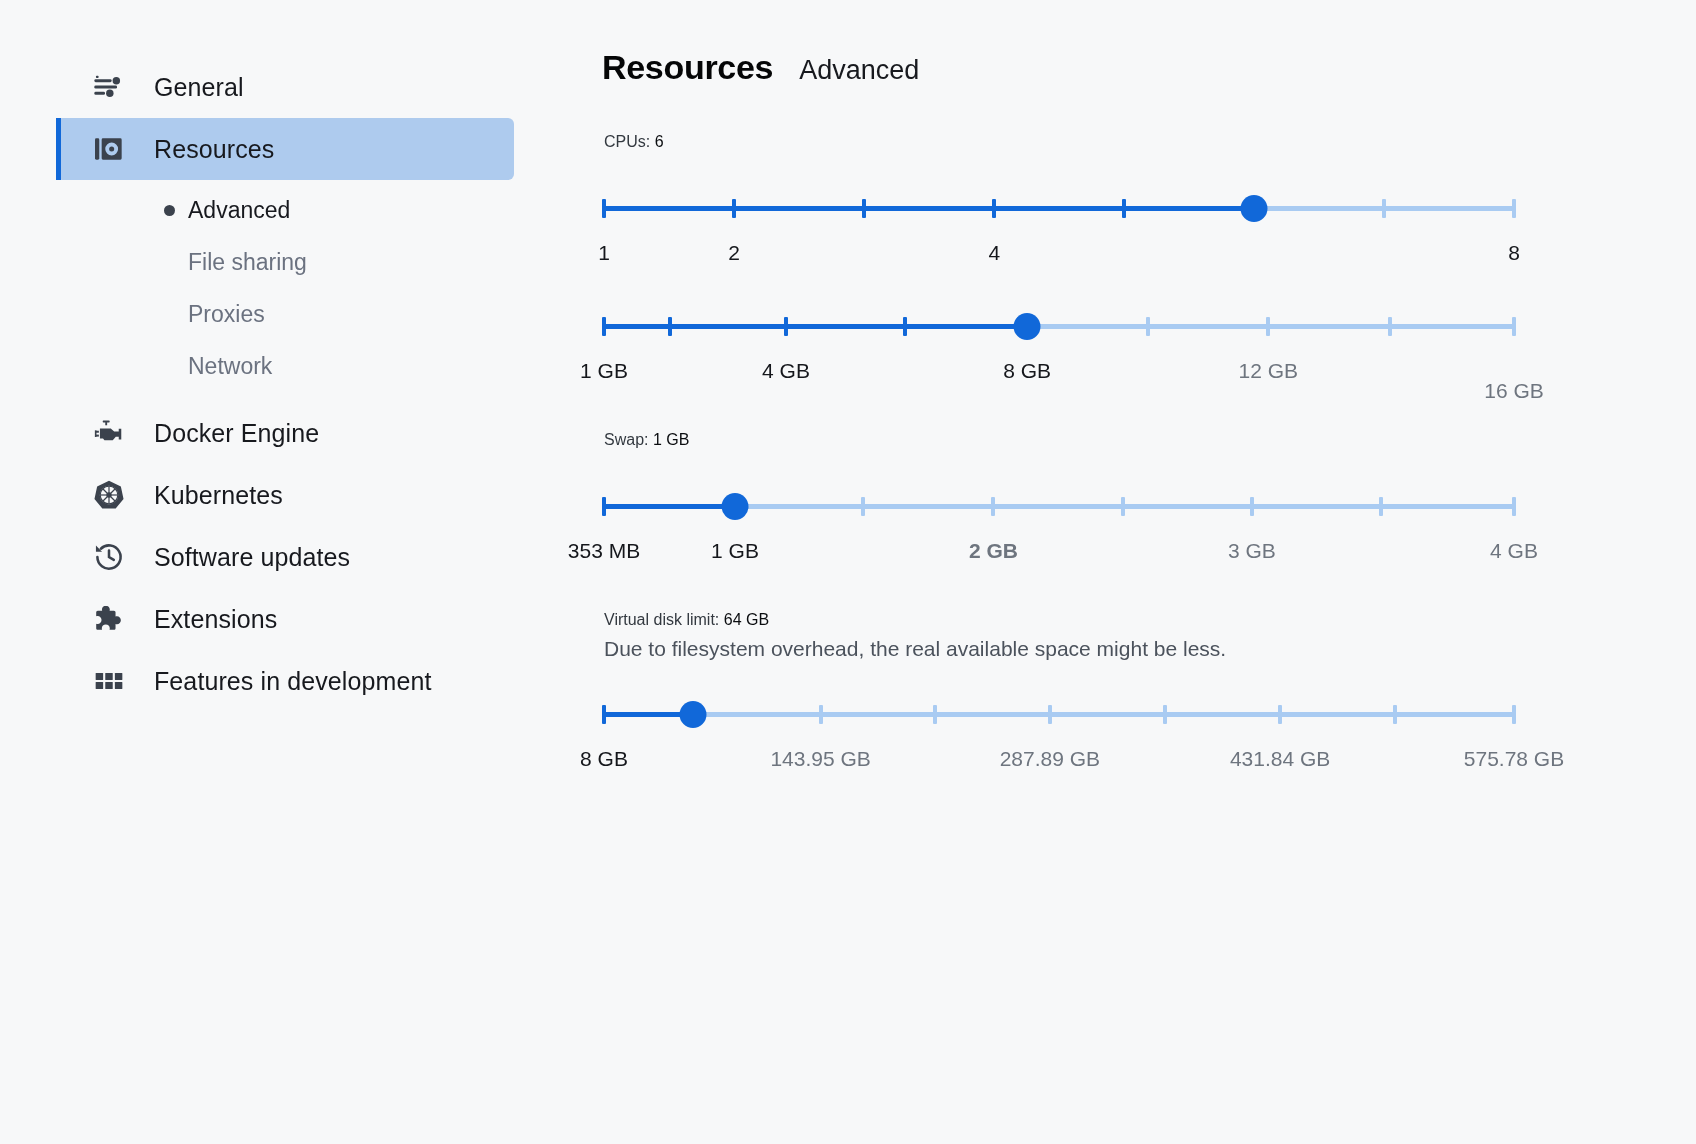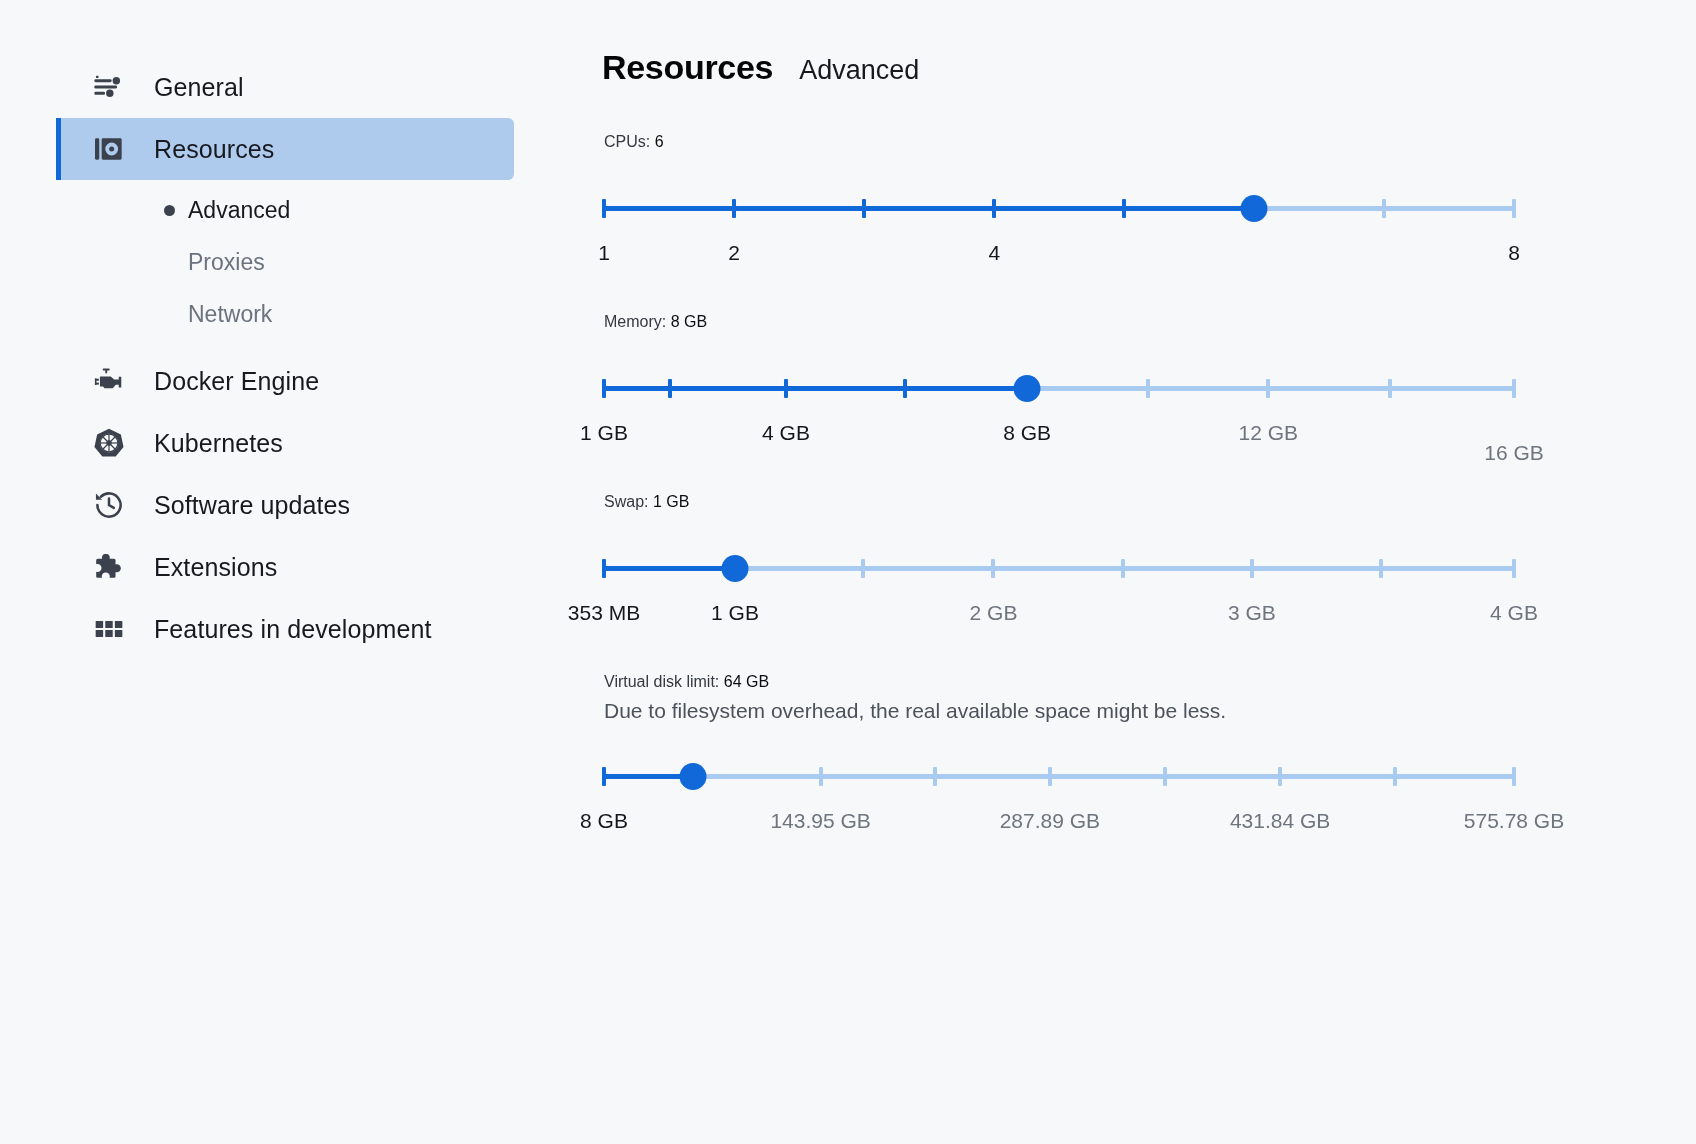--- a/index.html
+++ b/index.html
@@ -207,20 +207,23 @@
         <path d="M7.5 4h13a1 1 0 0 1 1 1v14a1 1 0 0 1-1 1h-13a1 1 0 0 1-1-1V5a1 1 0 0 1 1-1zm6.5 3.2a4.8 4.8 0 1 0 0 9.6 4.8 4.8 0 0 0 0-9.6zm0 2.9a1.9 1.9 0 1 1 0 3.8 1.9 1.9 0 0 1 0-3.8z"></path>
       </svg>
     </span>
     <span class="nav-label">Resources</span>
   </div>
 
   <div class="subnav">
     <div class="subnav-item active">
       <span class="subnav-dot"></span>
       <span class="subnav-label">Advanced</span>
+    </div>
+    <div class="subnav-item">
+      <span class="subnav-label">File sharing</span>
     </div>
     <div class="subnav-item">
       <span class="subnav-label">Proxies</span>
     </div>
     <div class="subnav-item">
       <span class="subnav-label">Network</span>
     </div>
   </div>
 
   <div class="nav-item" style="margin-top:10px;">
@@ -318,21 +321,20 @@
           <div class="thumb" style="left: 71.4%;"></div>
         </div>
         <div class="scale">
           <div class="scale-label" style="left: 0%;">1</div>
           <div class="scale-label" style="left: 14.3%;">2</div>
           <div class="scale-label" style="left: 42.9%;">4</div>
           <div class="scale-label" style="left: 100%;">8</div>
         </div>
       </div>
       <div class="slider-block">
-        <div class="slider-caption"><span>Memory: </span><span class="val">8 GB</span></div>
         <div class="slider">
           <div class="track"></div>
           <div class="track-fill" style="width: 46.5%;"></div>
           <div class="tick filled" style="left: 0%;"></div>
           <div class="tick filled" style="left: 7.2%;"></div>
           <div class="tick filled" style="left: 20%;"></div>
           <div class="tick filled" style="left: 33.1%;"></div>
           <div class="tick filled" style="left: 46.5%;"></div>
           <div class="tick" style="left: 59.8%;"></div>
           <div class="tick" style="left: 73%;"></div>
@@ -359,21 +361,21 @@
           <div class="tick" style="left: 42.8%;"></div>
           <div class="tick" style="left: 57%;"></div>
           <div class="tick" style="left: 71.2%;"></div>
           <div class="tick" style="left: 85.4%;"></div>
           <div class="tick" style="left: 100%;"></div>
           <div class="thumb" style="left: 14.4%;"></div>
         </div>
         <div class="scale">
           <div class="scale-label" style="left: 0%;">353 MB</div>
           <div class="scale-label" style="left: 14.4%;">1 GB</div>
-          <div class="scale-label dim" style="left: 42.8%;">2 GB</div>
+          <div class="scale-label dim" style="left: 42.8%; font-weight: bold;">2 GB</div>
           <div class="scale-label dim" style="left: 71.2%;">3 GB</div>
           <div class="scale-label dim" style="left: 100%;">4 GB</div>
         </div>
       </div>
       <div class="slider-block">
         <div class="slider-caption"><span>Virtual disk limit: </span><span class="val">64 GB</span></div>
         <div class="slider-sub">Due to filesystem overhead, the real available space might be less.</div>
         <div class="slider">
           <div class="track"></div>
           <div class="track-fill" style="width: 9.8%;"></div>

